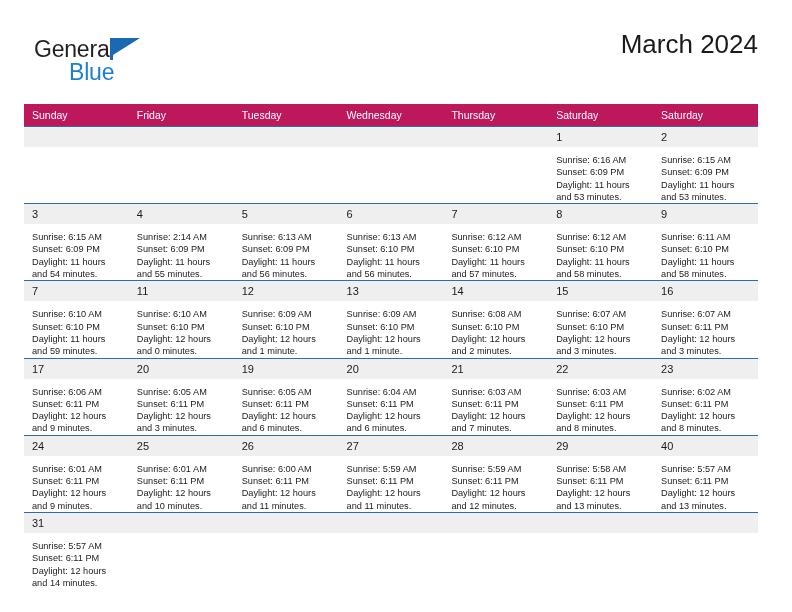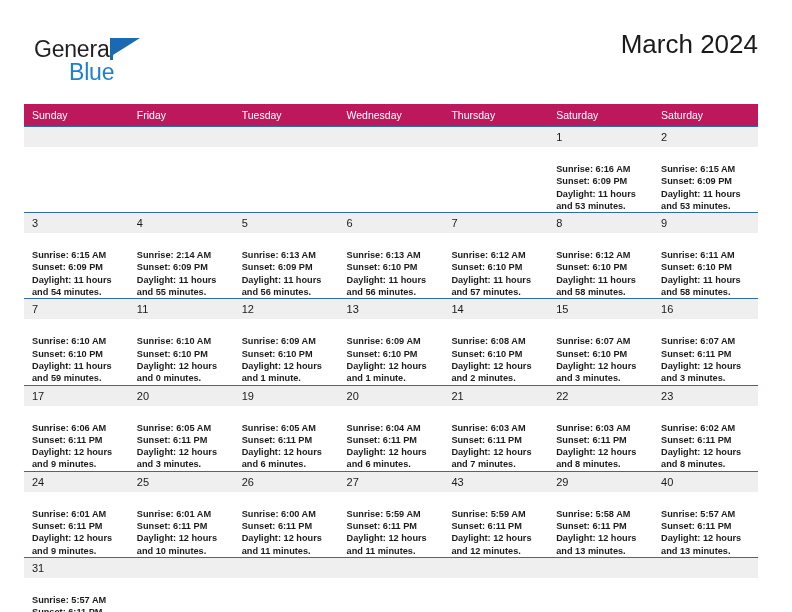--- a/index.html
+++ b/index.html
@@ -137,25 +137,24 @@
     font-size: 11px;
     color: #1a1a1a;
     padding: 3px 0 3px 8px;
     height: 14px;
     line-height: 14px;
   }
   .daynum.empty {
     color: transparent;
   }
   .details {
-    padding: 16px 6px 0 8px;
+    padding: 7px 6px 0 8px;
     font-size: 9.2px;
     color: #1c1c1c;
     line-height: 12.3px;
-    font-weight: bold;
   }
   .details div {
     white-space: nowrap;
   }
   .blank-cell {
     background: #ffffff;
   }
   .blank-cell .daynum {
     background: #efefef;
   }
@@ -456,21 +455,21 @@
           <td>
             <span class="daynum">27</span>
             <div class="details">
               <div>Sunrise: 5:59 AM</div>
               <div>Sunset: 6:11 PM</div>
               <div>Daylight: 12 hours</div>
               <div>and 11 minutes.</div>
             </div>
           </td>
           <td>
-            <span class="daynum">43</span>
+            <span class="daynum">28</span>
             <div class="details">
               <div>Sunrise: 5:59 AM</div>
               <div>Sunset: 6:11 PM</div>
               <div>Daylight: 12 hours</div>
               <div>and 12 minutes.</div>
             </div>
           </td>
           <td>
             <span class="daynum">29</span>
             <div class="details">

